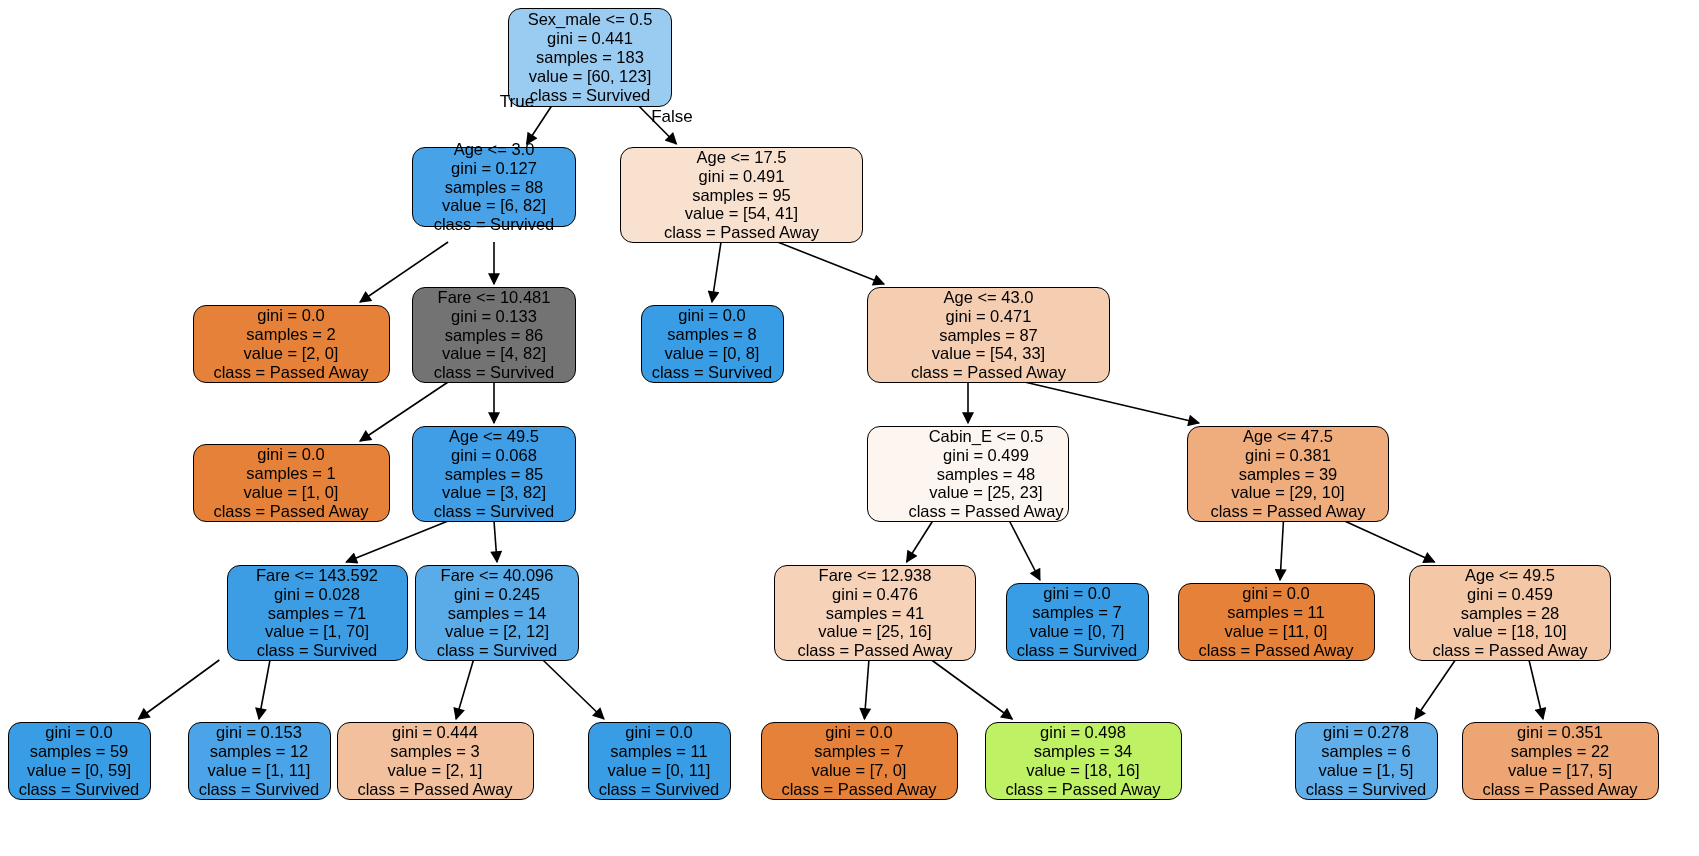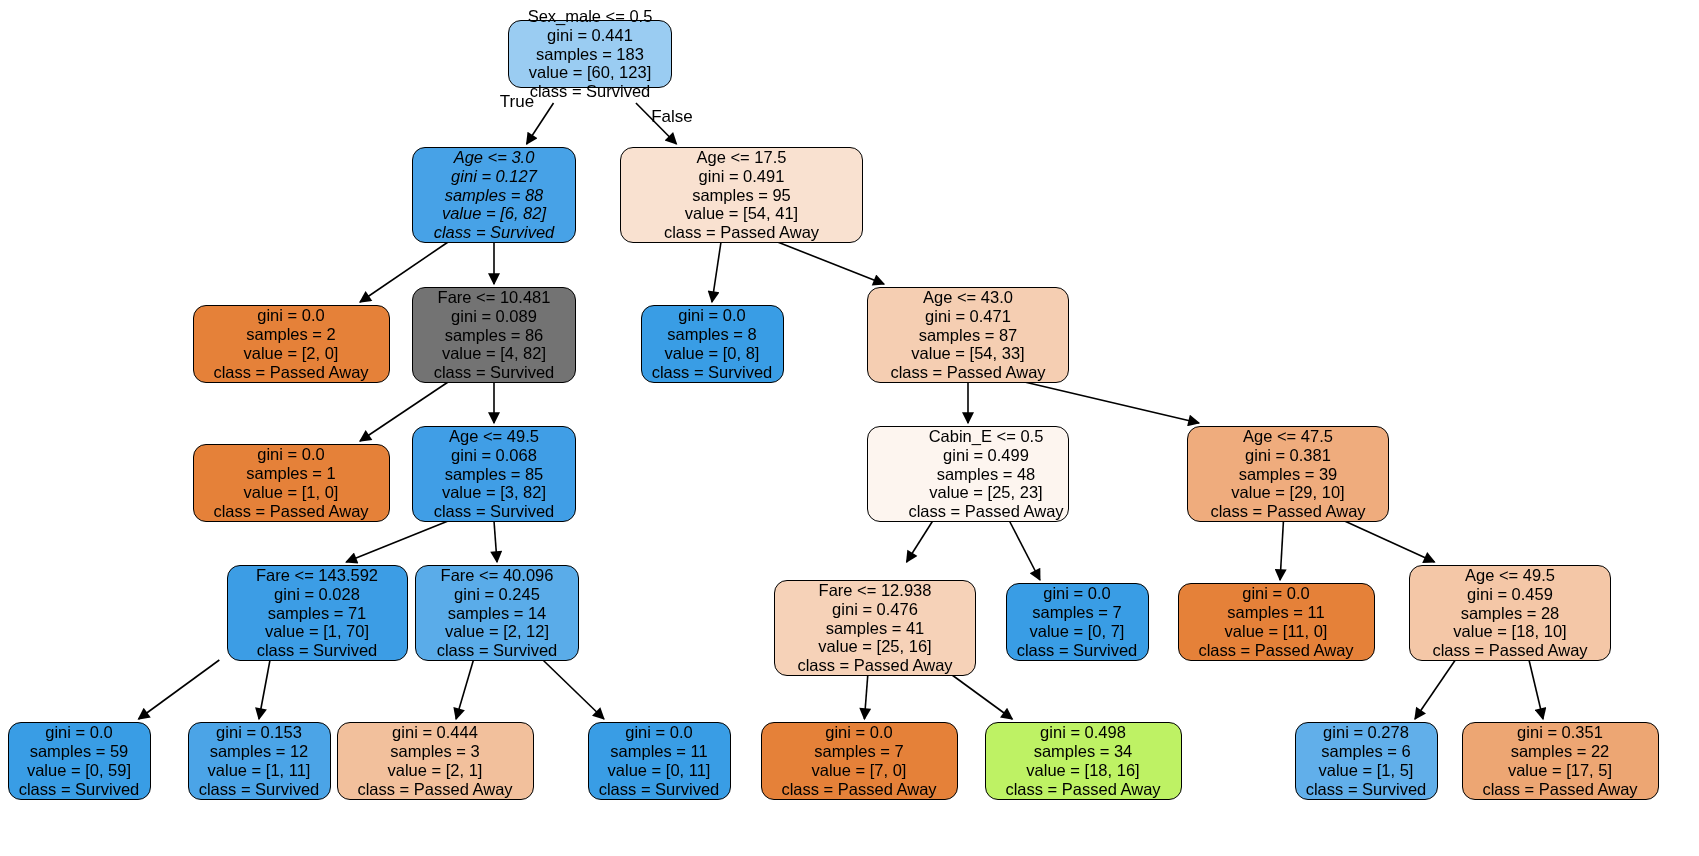--- a/index.html
+++ b/index.html
@@ -60,28 +60,28 @@
         <line x1="270" y1="660" x2="259" y2="719" stroke="#000000" stroke-width="1.6" marker-end="url(#arrowhead)"></line>
         <line x1="473.44" y1="660" x2="456.08" y2="719" stroke="#000000" stroke-width="1.6" marker-end="url(#arrowhead)"></line>
         <line x1="542.92" y1="660" x2="603.92" y2="719" stroke="#000000" stroke-width="1.6" marker-end="url(#arrowhead)"></line>
         <line x1="868.92" y1="660" x2="864.44" y2="719" stroke="#000000" stroke-width="1.6" marker-end="url(#arrowhead)"></line>
         <line x1="931.56" y1="660" x2="1012.28" y2="719" stroke="#000000" stroke-width="1.6" marker-end="url(#arrowhead)"></line>
         <line x1="1455.28" y1="660" x2="1414.96" y2="719" stroke="#000000" stroke-width="1.6" marker-end="url(#arrowhead)"></line>
         <line x1="1529" y1="660" x2="1543" y2="719" stroke="#000000" stroke-width="1.6" marker-end="url(#arrowhead)"></line>
       </g>
   </svg>
   <div>
-      <div class="node" style="left: 508px; top: 20px; width: 164px; height: 68px; background: rgb(154, 204, 242);">
+      <div class="node" style="left: 508px; top: 8px; width: 164px; height: 99px; background: rgb(154, 204, 242);">
         <span class="node-line">Sex_male &lt;= 0.5</span>
         <span class="node-line">gini = 0.441</span>
         <span class="node-line">samples = 183</span>
         <span class="node-line">value = [60, 123]</span>
         <span class="node-line">class = Survived</span>
       </div>
-      <div class="node" style="left: 412px; top: 147px; width: 164px; height: 96px; background: rgb(71, 162, 231); font-style: italic;">
+      <div class="node" style="left: 412px; top: 147px; width: 164px; height: 80px; background: rgb(71, 162, 231);">
         <span class="node-line">Age &lt;= 3.0</span>
         <span class="node-line">gini = 0.127</span>
         <span class="node-line">samples = 88</span>
         <span class="node-line">value = [6, 82]</span>
         <span class="node-line">class = Survived</span>
       </div>
       <div class="node" style="left: 620px; top: 147px; width: 243px; height: 96px; background: rgb(249, 225, 208);">
         <span class="node-line">Age &lt;= 17.5</span>
         <span class="node-line">gini = 0.491</span>
         <span class="node-line">samples = 95</span>
@@ -89,32 +89,32 @@
         <span class="node-line">class = Passed Away</span>
       </div>
       <div class="node" style="left: 192.5px; top: 305px; width: 197px; height: 78px; background: rgb(229, 129, 57);">
         <span class="node-line">gini = 0.0</span>
         <span class="node-line">samples = 2</span>
         <span class="node-line">value = [2, 0]</span>
         <span class="node-line">class = Passed Away</span>
       </div>
       <div class="node" style="left: 412px; top: 287px; width: 164px; height: 96px; background: #737373;">
         <span class="node-line">Fare &lt;= 10.481</span>
-        <span class="node-line">gini = 0.089</span>
+        <span class="node-line">gini = 0.133</span>
         <span class="node-line">samples = 86</span>
         <span class="node-line">value = [4, 82]</span>
         <span class="node-line">class = Survived</span>
       </div>
       <div class="node" style="left: 640.5px; top: 305px; width: 143px; height: 78px; background: rgb(57, 157, 229);">
         <span class="node-line">gini = 0.0</span>
         <span class="node-line">samples = 8</span>
         <span class="node-line">value = [0, 8]</span>
         <span class="node-line">class = Survived</span>
       </div>
-      <div class="node" style="left: 867px; top: 287px; width: 202px; height: 96px; background: rgb(245, 206, 178);">
+      <div class="node" style="left: 867px; top: 287px; width: 243px; height: 96px; background: rgb(245, 206, 178);">
         <span class="node-line">Age &lt;= 43.0</span>
         <span class="node-line">gini = 0.471</span>
         <span class="node-line">samples = 87</span>
         <span class="node-line">value = [54, 33]</span>
         <span class="node-line">class = Passed Away</span>
       </div>
       <div class="node" style="left: 192.5px; top: 444px; width: 197px; height: 78px; background: rgb(229, 129, 57);">
         <span class="node-line">gini = 0.0</span>
         <span class="node-line">samples = 1</span>
         <span class="node-line">value = [1, 0]</span>
@@ -148,21 +148,21 @@
         <span class="node-line">value = [1, 70]</span>
         <span class="node-line">class = Survived</span>
       </div>
       <div class="node" style="left: 415px; top: 565px; width: 164px; height: 96px; background: rgb(90, 172, 233);">
         <span class="node-line">Fare &lt;= 40.096</span>
         <span class="node-line">gini = 0.245</span>
         <span class="node-line">samples = 14</span>
         <span class="node-line">value = [2, 12]</span>
         <span class="node-line">class = Survived</span>
       </div>
-      <div class="node" style="left: 774px; top: 565px; width: 202px; height: 96px; background: rgb(246, 210, 184); margin-top: 15px;">
+      <div class="node" style="left: 774px; top: 565px; width: 202px; height: 96px; background: rgb(246, 210, 184);">
         <span class="node-line">Fare &lt;= 12.938</span>
         <span class="node-line">gini = 0.476</span>
         <span class="node-line">samples = 41</span>
         <span class="node-line">value = [25, 16]</span>
         <span class="node-line">class = Passed Away</span>
       </div>
       <div class="node" style="left: 1005.5px; top: 583px; width: 143px; height: 78px; background: rgb(57, 157, 229);">
         <span class="node-line">gini = 0.0</span>
         <span class="node-line">samples = 7</span>
         <span class="node-line">value = [0, 7]</span>

